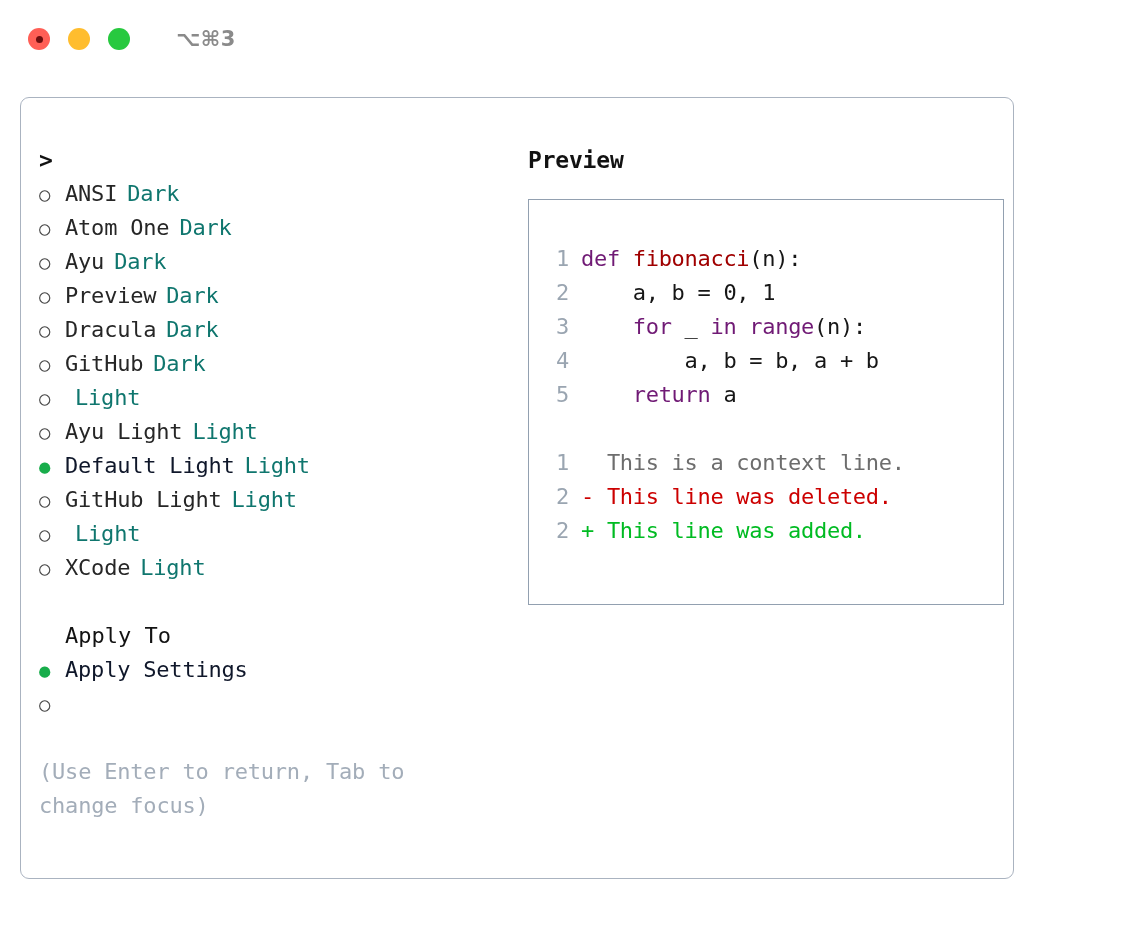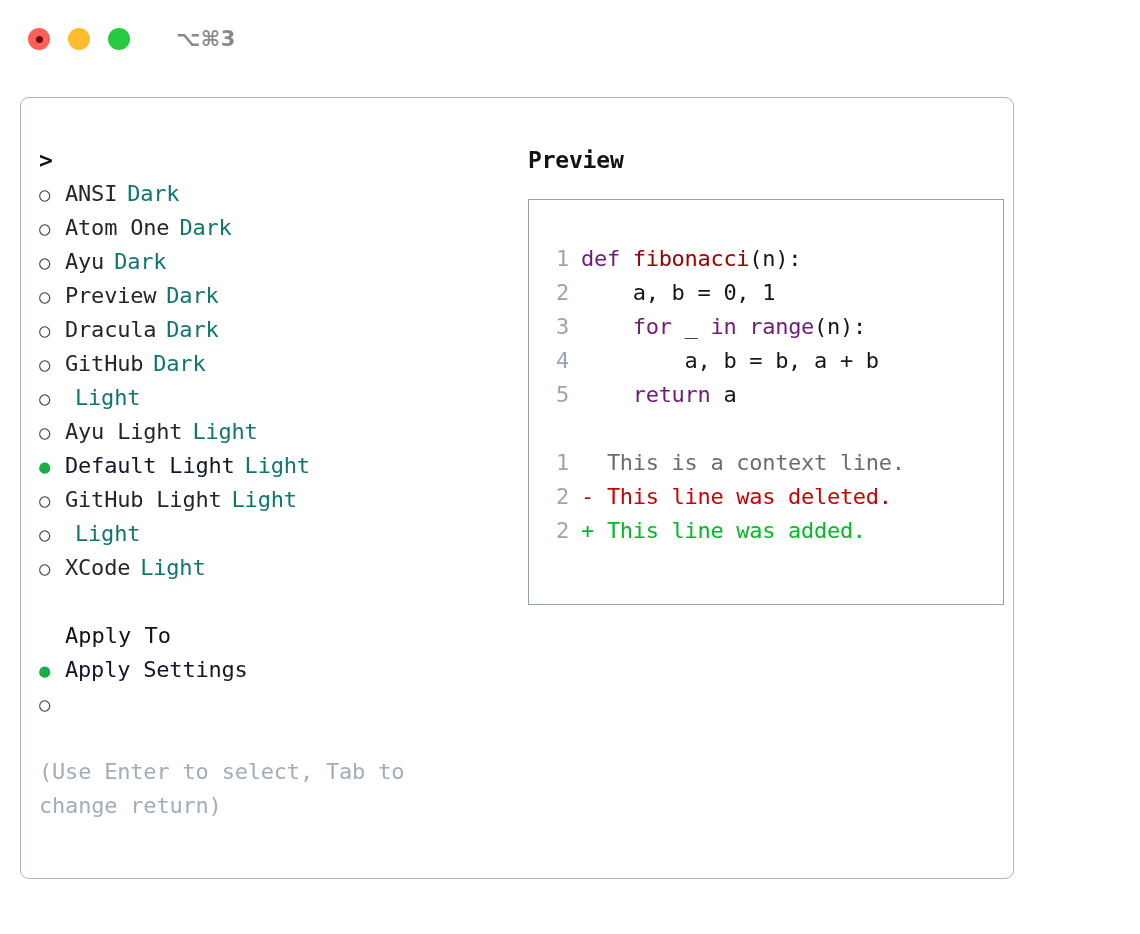--- a/index.html
+++ b/index.html
@@ -305,21 +305,21 @@
         <div id="apply-list">
             <div class="opt-row selected">
               <span class="marker">●</span>
               <span class="label">Apply Settings</span>
             </div>
             <div class="opt-row">
               <span class="marker">○</span>
             </div>
           </div>
 
-        <div class="hint">(Use Enter to select, Tab to change return)</div>
+        <div class="hint">(Use Enter to return, Tab to change focus)</div>
       </div>
 
       <div class="right-col">
         <div class="preview-title">Preview</div>
         <div class="preview-box">
           <div class="code" id="code-block"><div><span class="ln">1</span><span class="kw">def </span><span class="fn">fibonacci</span><span class="plain">(n):</span></div><div><span class="ln">2</span><span class="plain">    a, b = 0, 1</span></div><div><span class="ln">3</span><span class="plain">    </span><span class="kw">for</span><span class="plain"> _ </span><span class="kw">in</span><span class="plain"> </span><span class="kw">range</span><span class="plain">(n):</span></div><div><span class="ln">4</span><span class="plain">        a, b = b, a + b</span></div><div><span class="ln">5</span><span class="plain">    </span><span class="kw">return</span><span class="plain"> a</span></div><div class="blank-line"></div><div><span class="ln">1</span><span class="ctx">  This is a context line.</span></div><div><span class="ln">2</span><span class="del">- This line was deleted.</span></div><div><span class="ln">2</span><span class="add">+ This line was added.</span></div></div>
         </div>
       </div>
 
     </div>

